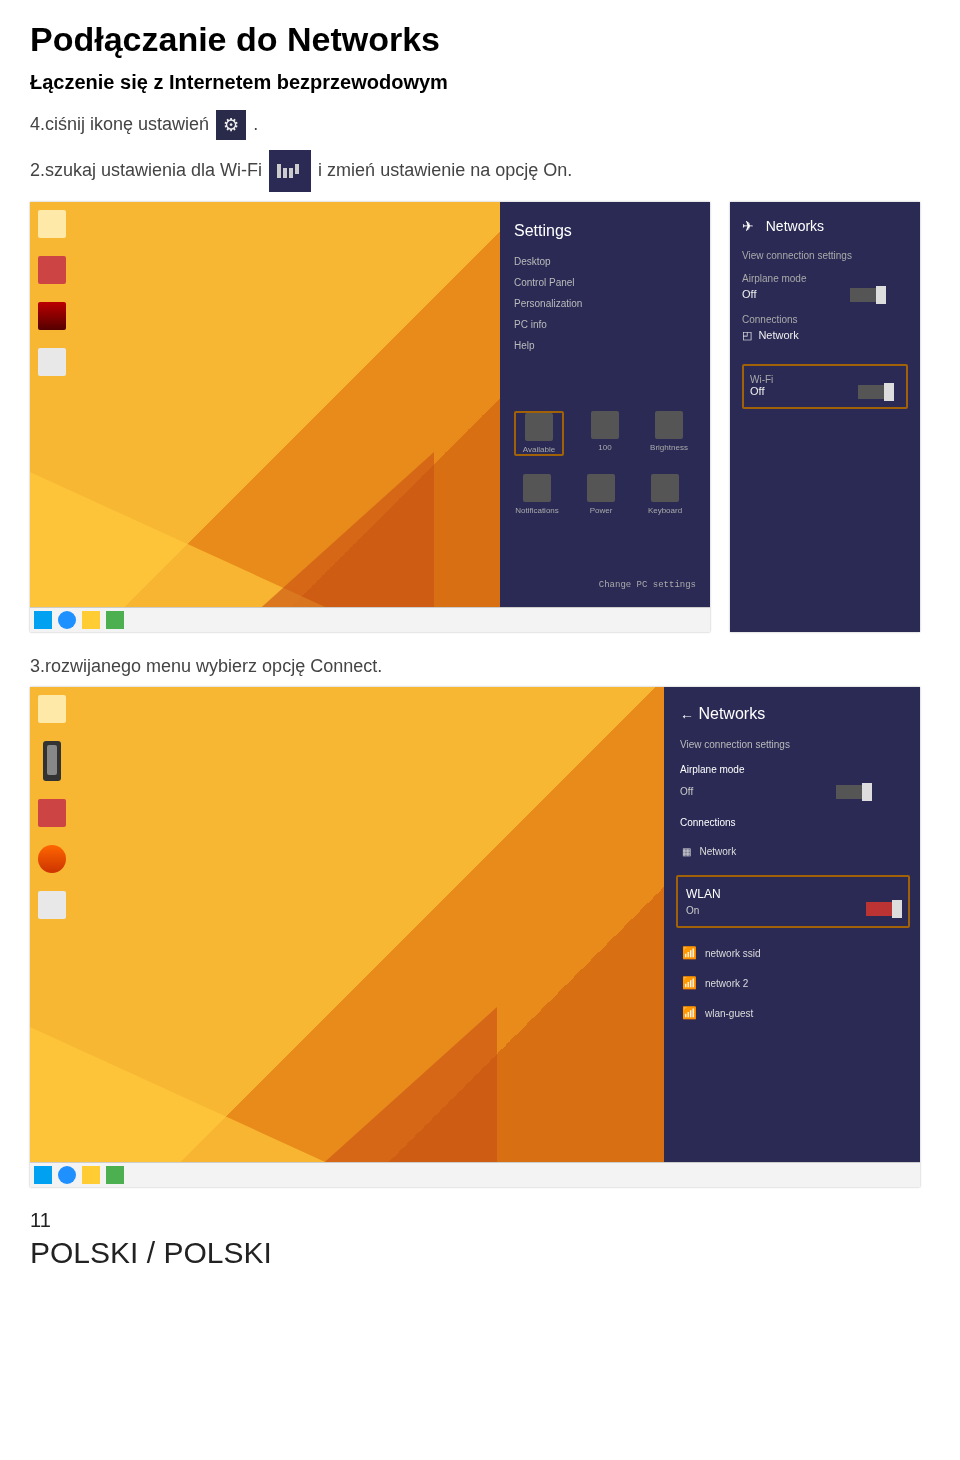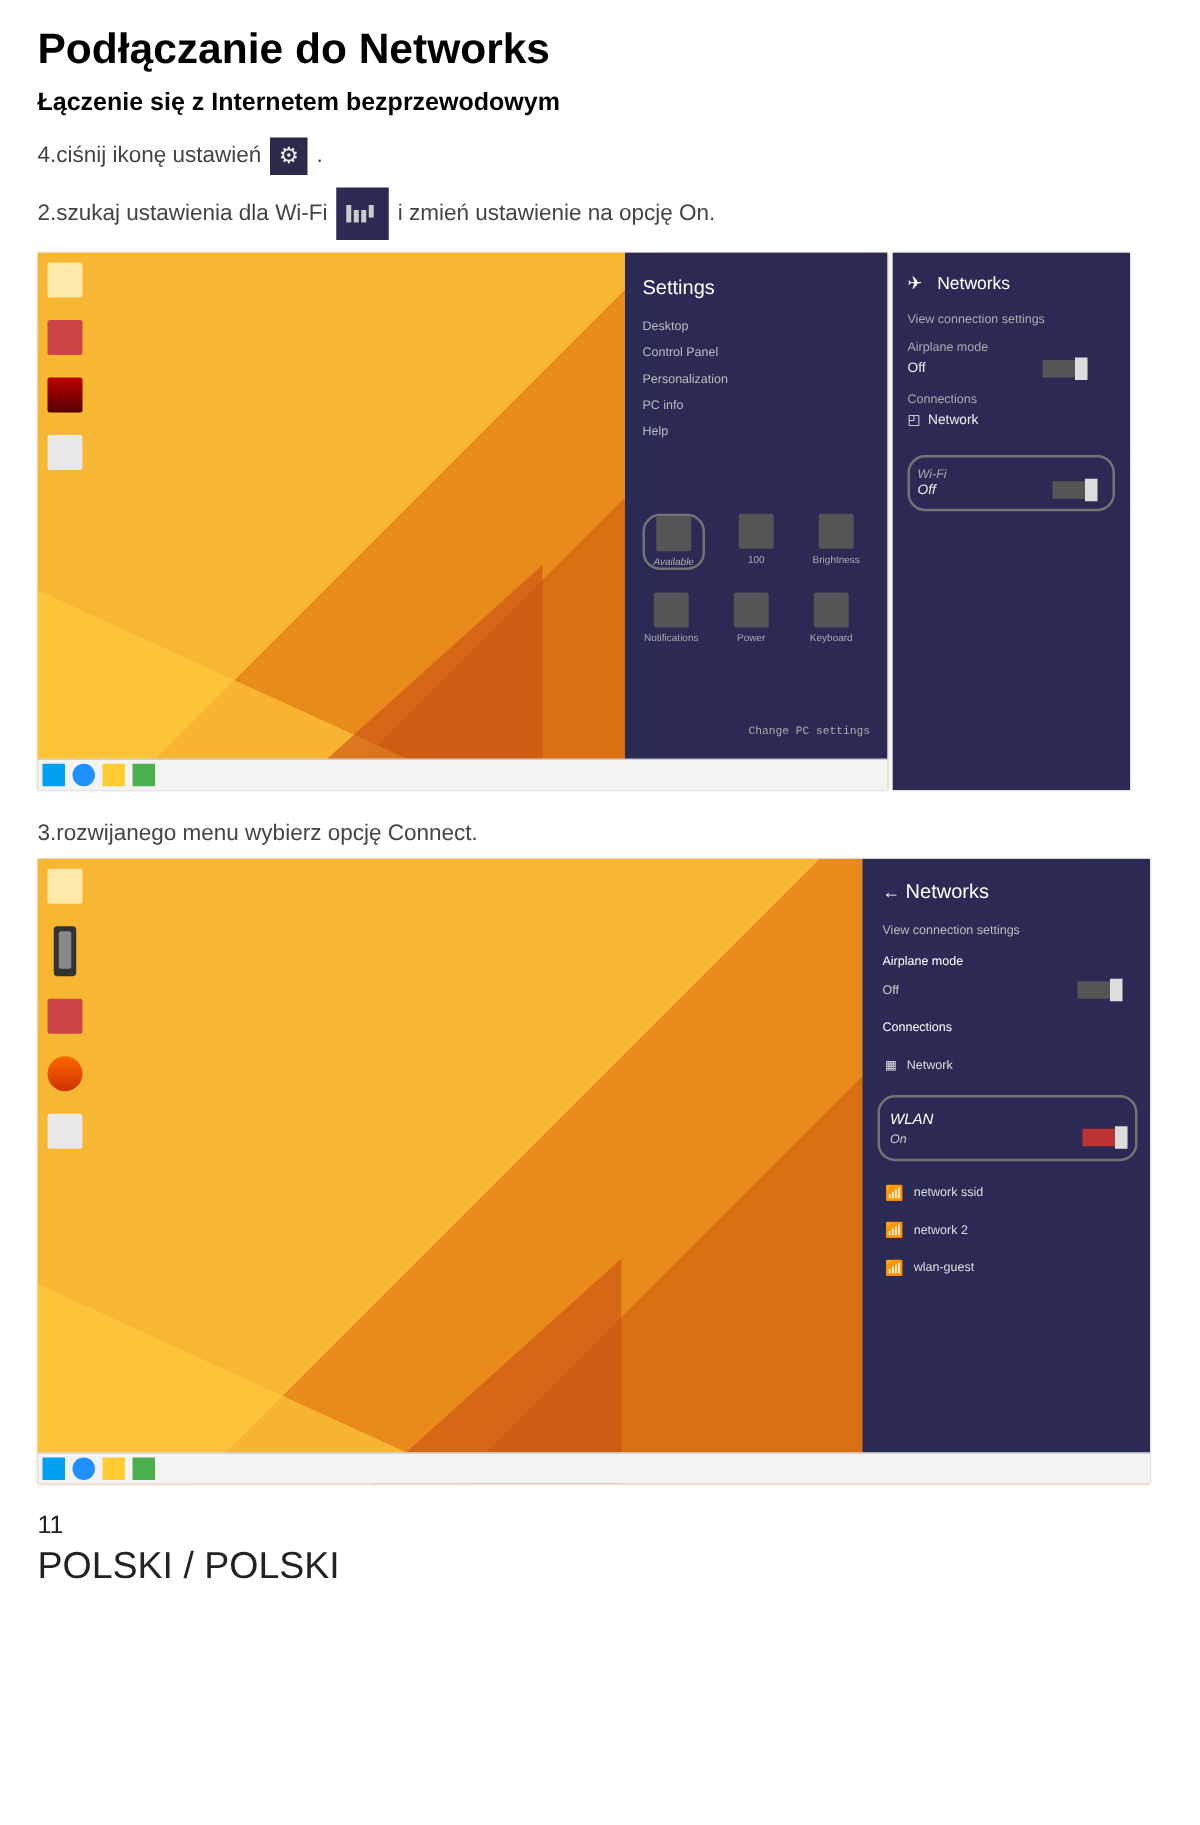--- a/index.html
+++ b/index.html
@@ -59,21 +59,21 @@
     position: absolute;
     left: 14px; bottom: 14px;
     width: 4px; height: 10px;
     background: #ccc;
     box-shadow: 6px 0 0 #ccc, 12px -4px 0 #ccc;
   }
 
   
   .shot-row {
     display: flex;
-    gap: 4px;
+    gap: 20px;
     margin-bottom: 24px;
   }
   .shot {
     position: relative;
     overflow: hidden;
     box-shadow: 0 0 2px rgba(0,0,0,0.3);
   }
   .shot1 { width: 680px; height: 430px; }
   .shot1b { width: 190px; height: 430px; }
   .shot2 { width: 890px; height: 500px; }
@@ -136,21 +136,21 @@
     position:absolute; top:0; bottom:24px; right:0;
     width: 210px;
     background: #2a2a55;
     color: #dcdce8;
     font-size: 10px;
     padding: 20px 14px 10px 14px;
     box-sizing:border-box;
   }
   .panel-full {
     position:absolute; top:0; bottom:24px; right:0;
-    width: 230px;
+    width: 256px;
     background: #2a2a55;
     color: #dcdce8;
     font-size: 11px;
     padding: 18px 14px 10px 16px;
     box-sizing:border-box;
   }
   .panel .title, .panel-full .ntitle {
     font-size: 16px;
     font-weight: 400;
     margin-bottom: 16px;
@@ -172,23 +172,22 @@
     font-size:8px;
     color:#aaa;
   }
   .tile .tico {
     width:28px; height:28px;
     margin: 0 auto 4px;
     background:#555;
     border-radius:2px;
   }
   .red-box {
-    border: 2px solid #737373;
-    border-radius:14px;
-    font-style:italic;
+    border: 2px solid #a16207;
+    border-radius:2px;
   }
   .panel .change {
     position:absolute;
     right:14px; bottom:18px;
     font-size:9px;
     color:#aaa;
     font-family:Liberation Mono, monospace;
   }
 
   

